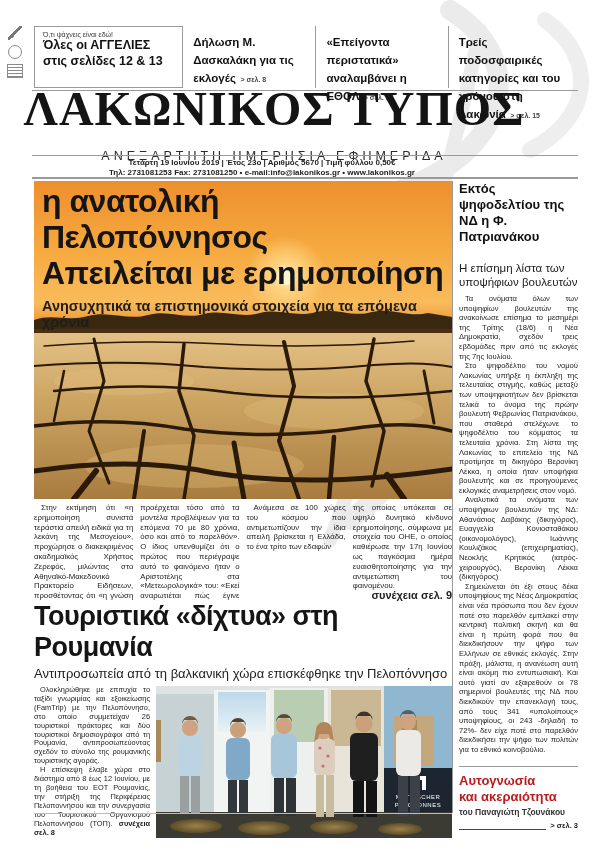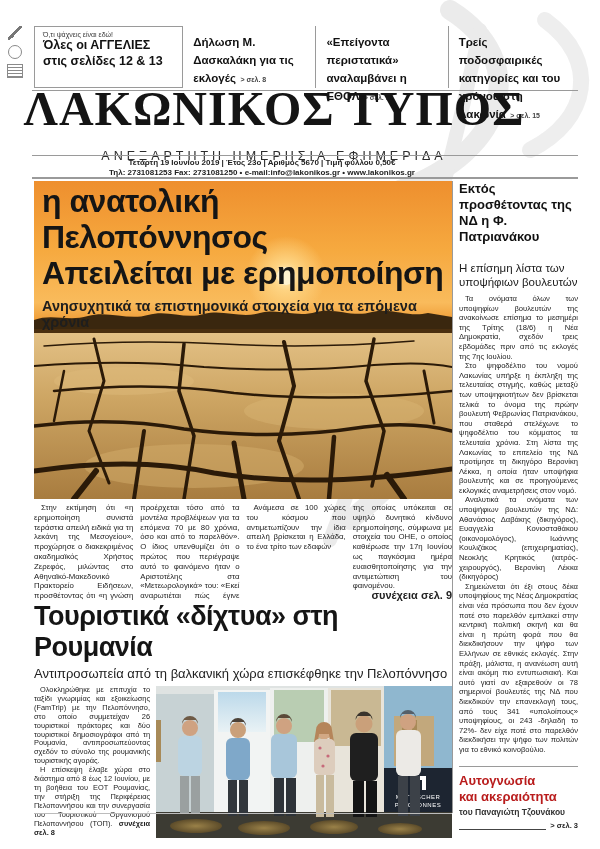--- a/index.html
+++ b/index.html
@@ -288,21 +288,21 @@
           </g>
         </svg>
       </div>
     </div>
   </div>
 
   <div class="underrule"></div>
 
   <div class="vdiv"></div>
   <div class="rightcol">
-    <div class="h3">Εκτός προσθέτοντας της ΝΔ η Φ. Πατριανάκου</div>
+    <div class="h3">Εκτός ψηφοδελτίου της ΝΔ η Φ. Πατριανάκου</div>
     <div class="deck">Η επίσημη λίστα των υποψήφιων βουλευτών</div>
     <div class="rbody">
       <p>Τα ονόματα όλων των υποψηφίων βουλευτών της ανακοίνωσε επίσημα το μεσημέρι της Τρίτης (18/6) η Νέα Δημοκρατία, σχεδόν τρεις εβδομάδες πριν από τις εκλογές της 7ης Ιουλίου.</p>
       <p>Στο ψηφοδέλτιο του νομού Λακωνίας υπήρξε η έκπληξη της τελευταίας στιγμής, καθώς μεταξύ των υποψηφιοτήτων δεν βρίσκεται τελικά το όνομα της πρώην βουλευτή Φεβρωνίας Πατριανάκου, που σταθερά στελέχωνε το ψηφοδέλτιο του κόμματος τα τελευταία χρόνια. Στη λίστα της Λακωνίας το επιτελείο της ΝΔ προτίμησε τη δικηγόρο Βερονίκη Λέκκα, η οποία ήταν υποψήφια βουλευτής και σε προηγούμενες εκλογικές αναμετρήσεις στον νομό.</p>
       <p>Αναλυτικά τα ονόματα των υποψήφιων βουλευτών της ΝΔ: Αθανάσιος Δαβάκης (δικηγόρος), Ευαγγελία Κονιοσταθάκου (οικονομολόγος), Ιωάννης Κουλιζάκος (επιχειρηματίας), Νεοκλής Κρητικός (ιατρός-χειρουργός), Βερονίκη Λέκκα (δικηγόρος)</p>
       <p>Σημειώνεται ότι έξι στους δέκα υποψηφίους της Νέας Δημοκρατίας είναι νέα πρόσωπα που δεν έχουν ποτέ στο παρελθόν εμπλακεί στην κεντρική πολιτική σκηνή και θα είναι η πρώτη φορά που θα διεκδικήσουν την ψήφο των Ελλήνων σε εθνικές εκλογές. Στην πράξη, μάλιστα, η ανανέωση αυτή είναι ακόμη πιο εντυπωσιακή. Και αυτό γιατί αν εξαιρεθούν οι 78 σημερινοί βουλευτές της ΝΔ που διεκδικούν την επανεκλογή τους, από τους 341 «υπολοίπους» υποψηφίους, οι 243 -δηλαδή το 72%- δεν είχε ποτέ στο παρελθόν διεκδικήσει την ψήφο των πολιτών για το εθνικό κοινοβούλιο.</p>
     </div>
   </div>
   <div class="rsep"></div>
   <div class="opinion">

